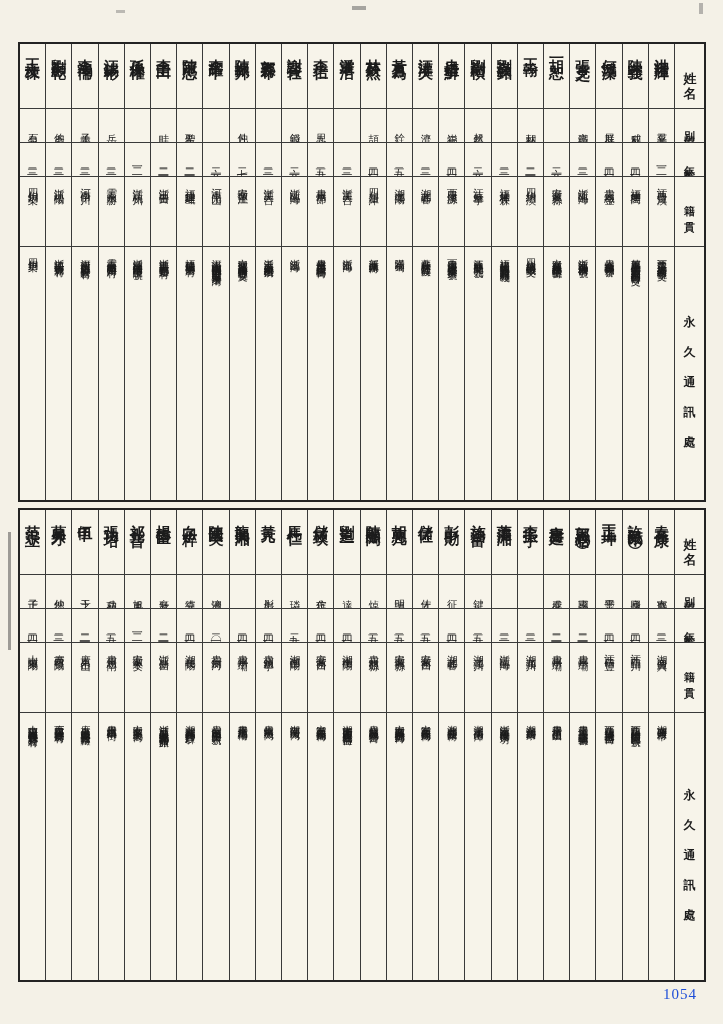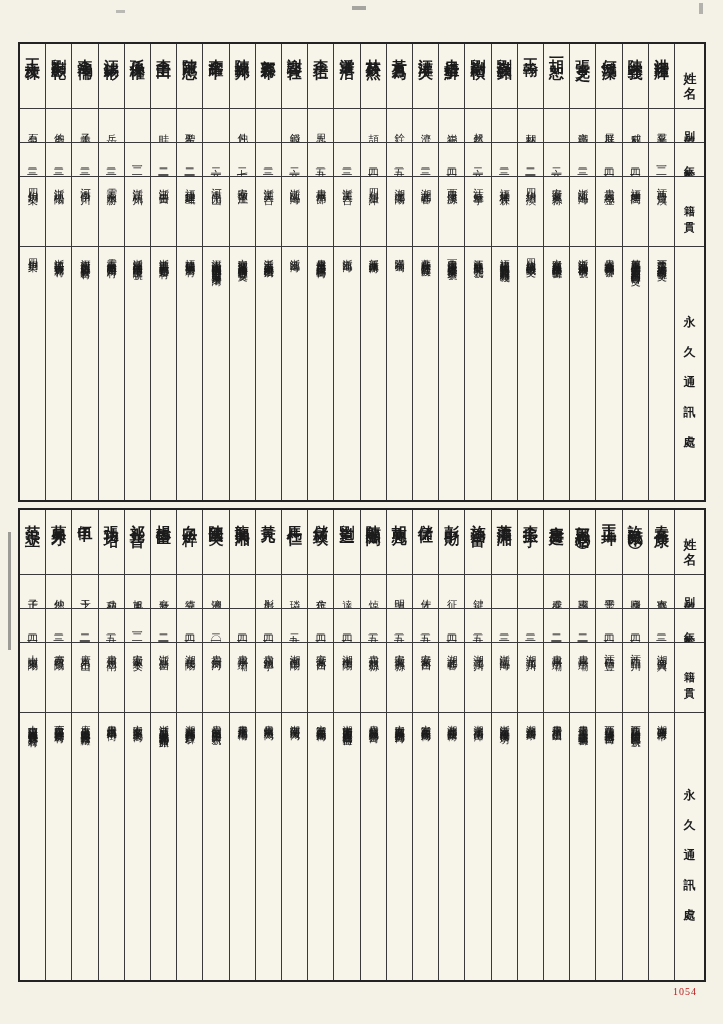--- a/index.html
+++ b/index.html
@@ -43,21 +43,21 @@
   .addr-text{font-size:10px;line-height:12px;letter-spacing:1px;max-height:132px;}
   
   .hdr-cell{justify-content:center;align-items:center;}
   .hdr-name{font-size:13px;font-weight:700;letter-spacing:14px;line-height:26px;}
   .hdr-alias{font-size:11px;font-weight:700;letter-spacing:4px;line-height:24px;}
   .hdr-age{font-size:11px;font-weight:700;letter-spacing:4px;line-height:24px;}
   .hdr-native{font-size:11px;font-weight:700;letter-spacing:16px;line-height:24px;}
   .hdr-addr{font-size:12px;font-weight:700;letter-spacing:30px;line-height:26px;padding-top:8px;}
   .page-number{
     position:absolute;right:26px;top:986px;
-    font-size:10px;letter-spacing:1px;color:#b91c1c;
+    font-size:15px;letter-spacing:1px;color:#1d4ed8;
   }
   .artifact{position:absolute;background:#666;}
   .artifact-a{left:352px;top:6px;width:14px;height:4px;opacity:.55;}
   .artifact-b{left:699px;top:3px;width:4px;height:11px;opacity:.45;}
   .artifact-c{left:116px;top:10px;width:9px;height:3px;opacity:.4;}
   .artifact-d{left:8px;top:532px;width:3px;height:118px;background:#333;opacity:.45;}
 </style>
 </head>
 <body>
 

